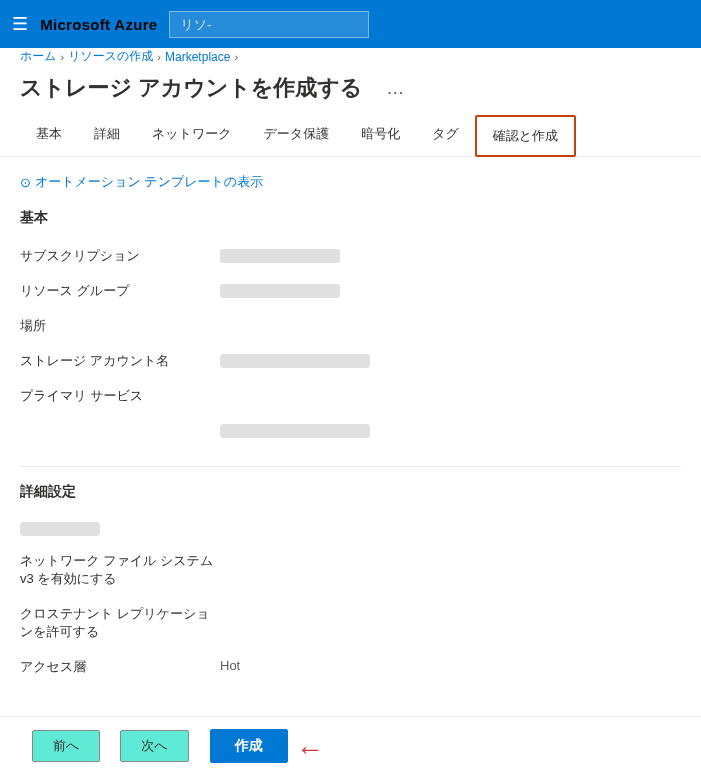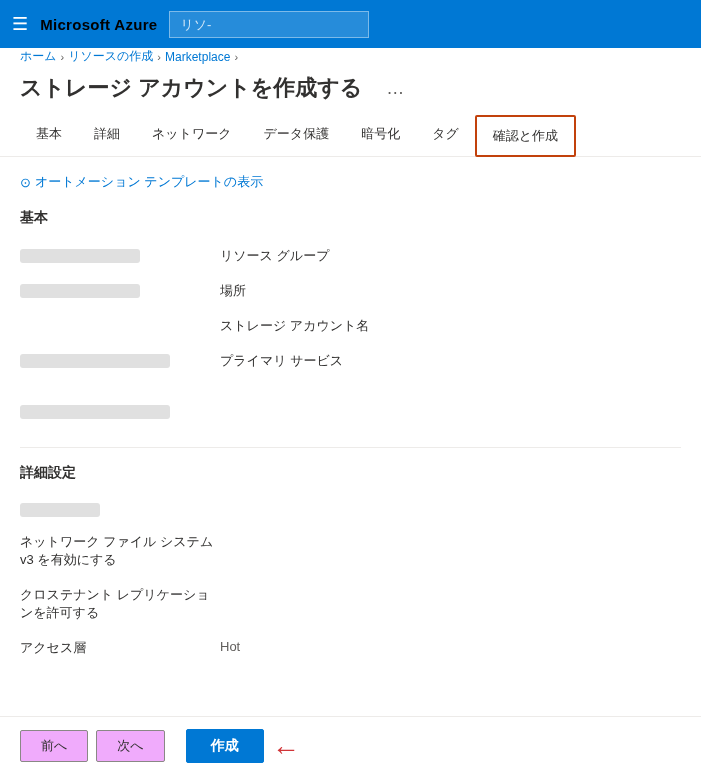--- a/index.html
+++ b/index.html
@@ -191,23 +191,24 @@
       align-items: center;
       gap: 8px;
     }
     .btn {
       padding: 6px 20px;
       font-size: 13px;
       cursor: pointer;
       border-radius: 2px;
     }
     .btn-secondary {
-      background: #f0abfc;
+      background: #5eead4;
       border: 1px solid #8a8886;
       color: #323130;
+      margin-left: 12px;
     }
     .btn-primary {
       background: #0078d4;
       border: 1px solid #0078d4;
       color: white;
       font-weight: 600;
       font-size: 14px;
       padding: 7px 24px;
       margin-left: 13px;
     }
@@ -255,20 +256,21 @@
   <div class="content">
 
     <div class="automation-link">
       <span>⊙</span>
       <span>オートメーション テンプレートの表示</span>
     </div>
 
     <div class="section-heading">基本</div>
     <div class="form-rows">
 
+      <div class="form-row-label">サブスクリプション</div>
       <div class="form-row-value"><span class="blurred-value"></span></div>
 
       <div class="form-row-label">リソース グループ</div>
       <div class="form-row-value"><span class="blurred-value"></span></div>
 
       <div class="form-row-label">場所</div>
       <div class="form-row-value"></div>
 
       <div class="form-row-label">ストレージ アカウント名</div>
       <div class="form-row-value"><span class="blurred-value-lg"></span></div>

